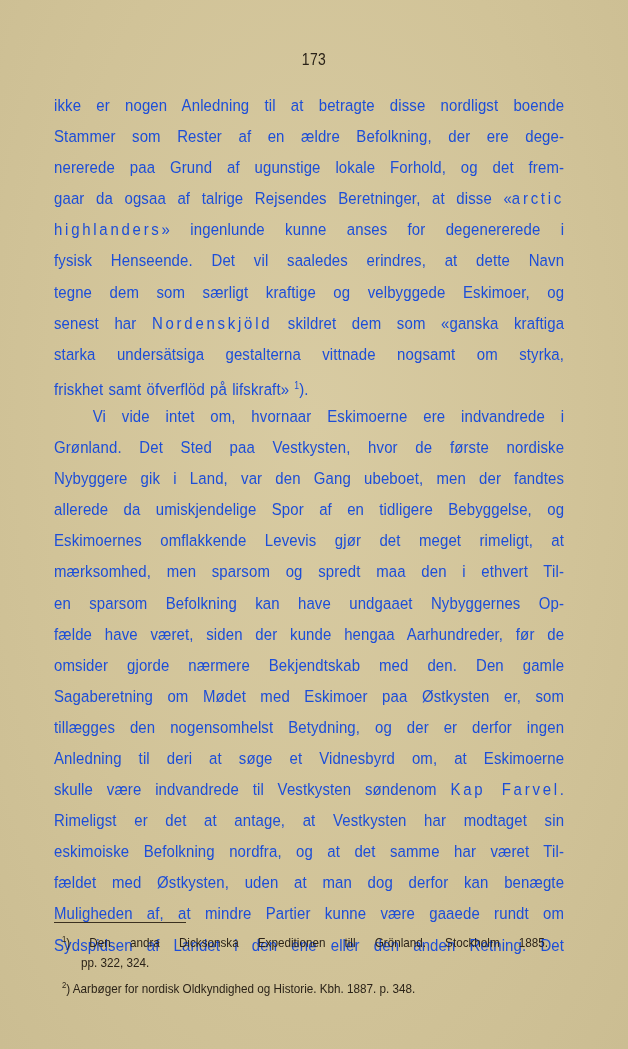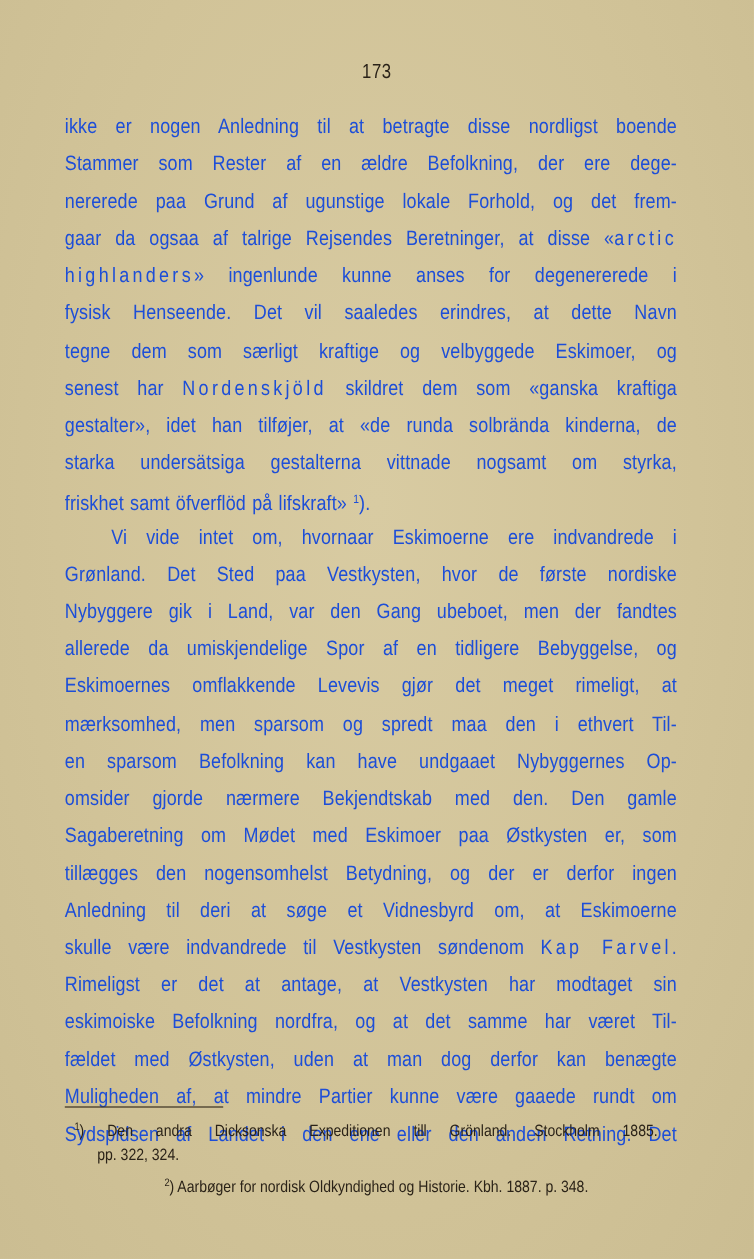--- a/index.html
+++ b/index.html
@@ -130,23 +130,20 @@
   <div class="line">
       <span class="inner">fysisk Henseende. Det vil saaledes erindres, at dette Navn</span>
     </div>
   <div class="line">
       <span class="inner">tegne dem som særligt kraftige og velbyggede Eskimoer, og</span>
     </div>
   <div class="line">
       <span class="inner"><span>senest har </span><span class="spaced">Nordenskjöld</span><span> skildret dem som «ganska kraftiga</span></span>
     </div>
   <div class="line">
-      <span class="inner">gestalter», idet han tilføjer, at «de runda solbrända kinderna, de</span>
-    </div>
-  <div class="line">
       <span class="inner">starka undersätsiga gestalterna vittnade nogsamt om styrka,</span>
     </div>
   <div class="line last">
       <span class="inner" style="text-align:left;text-align-last:left;"><span>friskhet samt öfverflöd på lifskraft» </span><sup class="fn-ref">1</sup><span>).</span></span>
     </div>
   <div class="line indent">
       <span class="inner">Vi vide intet om, hvornaar Eskimoerne ere indvandrede i</span>
     </div>
   <div class="line">
       <span class="inner">Grønland. Det Sted paa Vestkysten, hvor de første nordiske</span>
@@ -158,20 +155,23 @@
       <span class="inner">allerede da umiskjendelige Spor af en tidligere Bebyggelse, og</span>
     </div>
   <div class="line">
       <span class="inner">Eskimoernes omflakkende Levevis gjør det meget rimeligt, at</span>
     </div>
   <div class="line">
       <span class="inner">mærksomhed, men sparsom og spredt maa den i ethvert Til-</span>
     </div>
   <div class="line">
       <span class="inner">en sparsom Befolkning kan have undgaaet Nybyggernes Op-</span>
+    </div>
+  <div class="line">
+      <span class="inner">fælde have været, siden der kunde hengaa Aarhundreder, før de</span>
     </div>
   <div class="line">
       <span class="inner">omsider gjorde nærmere Bekjendtskab med den. Den gamle</span>
     </div>
   <div class="line">
       <span class="inner">Sagaberetning om Mødet med Eskimoer paa Østkysten er, som</span>
     </div>
   <div class="line">
       <span class="inner">tillægges den nogensomhelst Betydning, og der er derfor ingen</span>
     </div>
@@ -200,16 +200,16 @@
 
 <div class="rule"></div>
 
 <div class="footnotes">
   <div class="fn-line first" style="padding-left:12px;">
     <span class="inner" style="width:calc(116.3% - 14px);"><sup class="fn-mark">1</sup>) <span>Den andra Dicksonska Expeditionen till Grönland. Stockholm 1885.</span></span>
   </div>
   <div class="fn-line" style="padding-left:31px;">
     <span class="inner">pp. 322, 324.</span>
   </div>
-  <div class="fn-line" style="padding-left:12px;text-align:right;">
+  <div class="fn-line" style="padding-left:12px;">
     <span class="inner"><sup class="fn-mark">2</sup>) <span>Aarbøger for nordisk Oldkyndighed og Historie. Kbh. 1887. p. 348.</span></span>
   </div>
 </div>
 
 </body></html>

